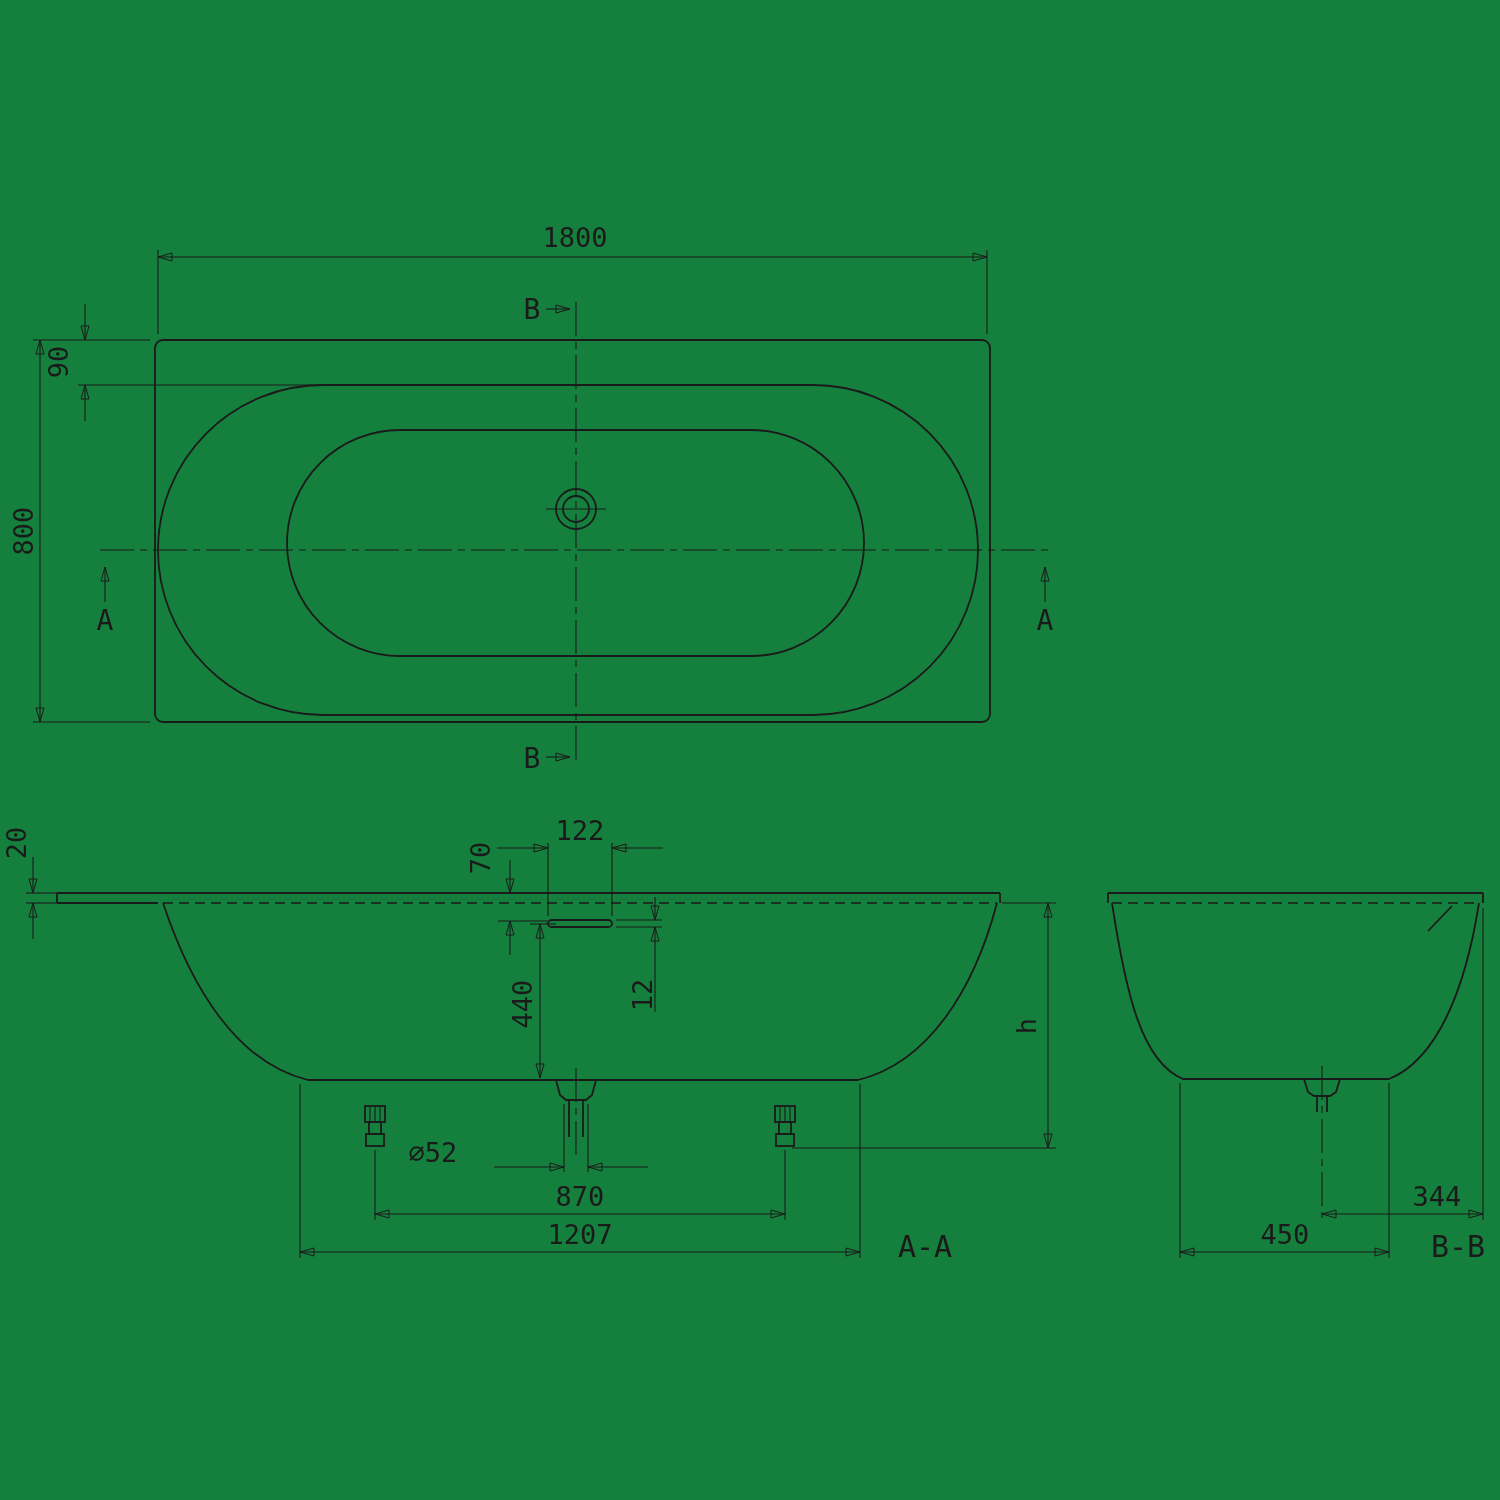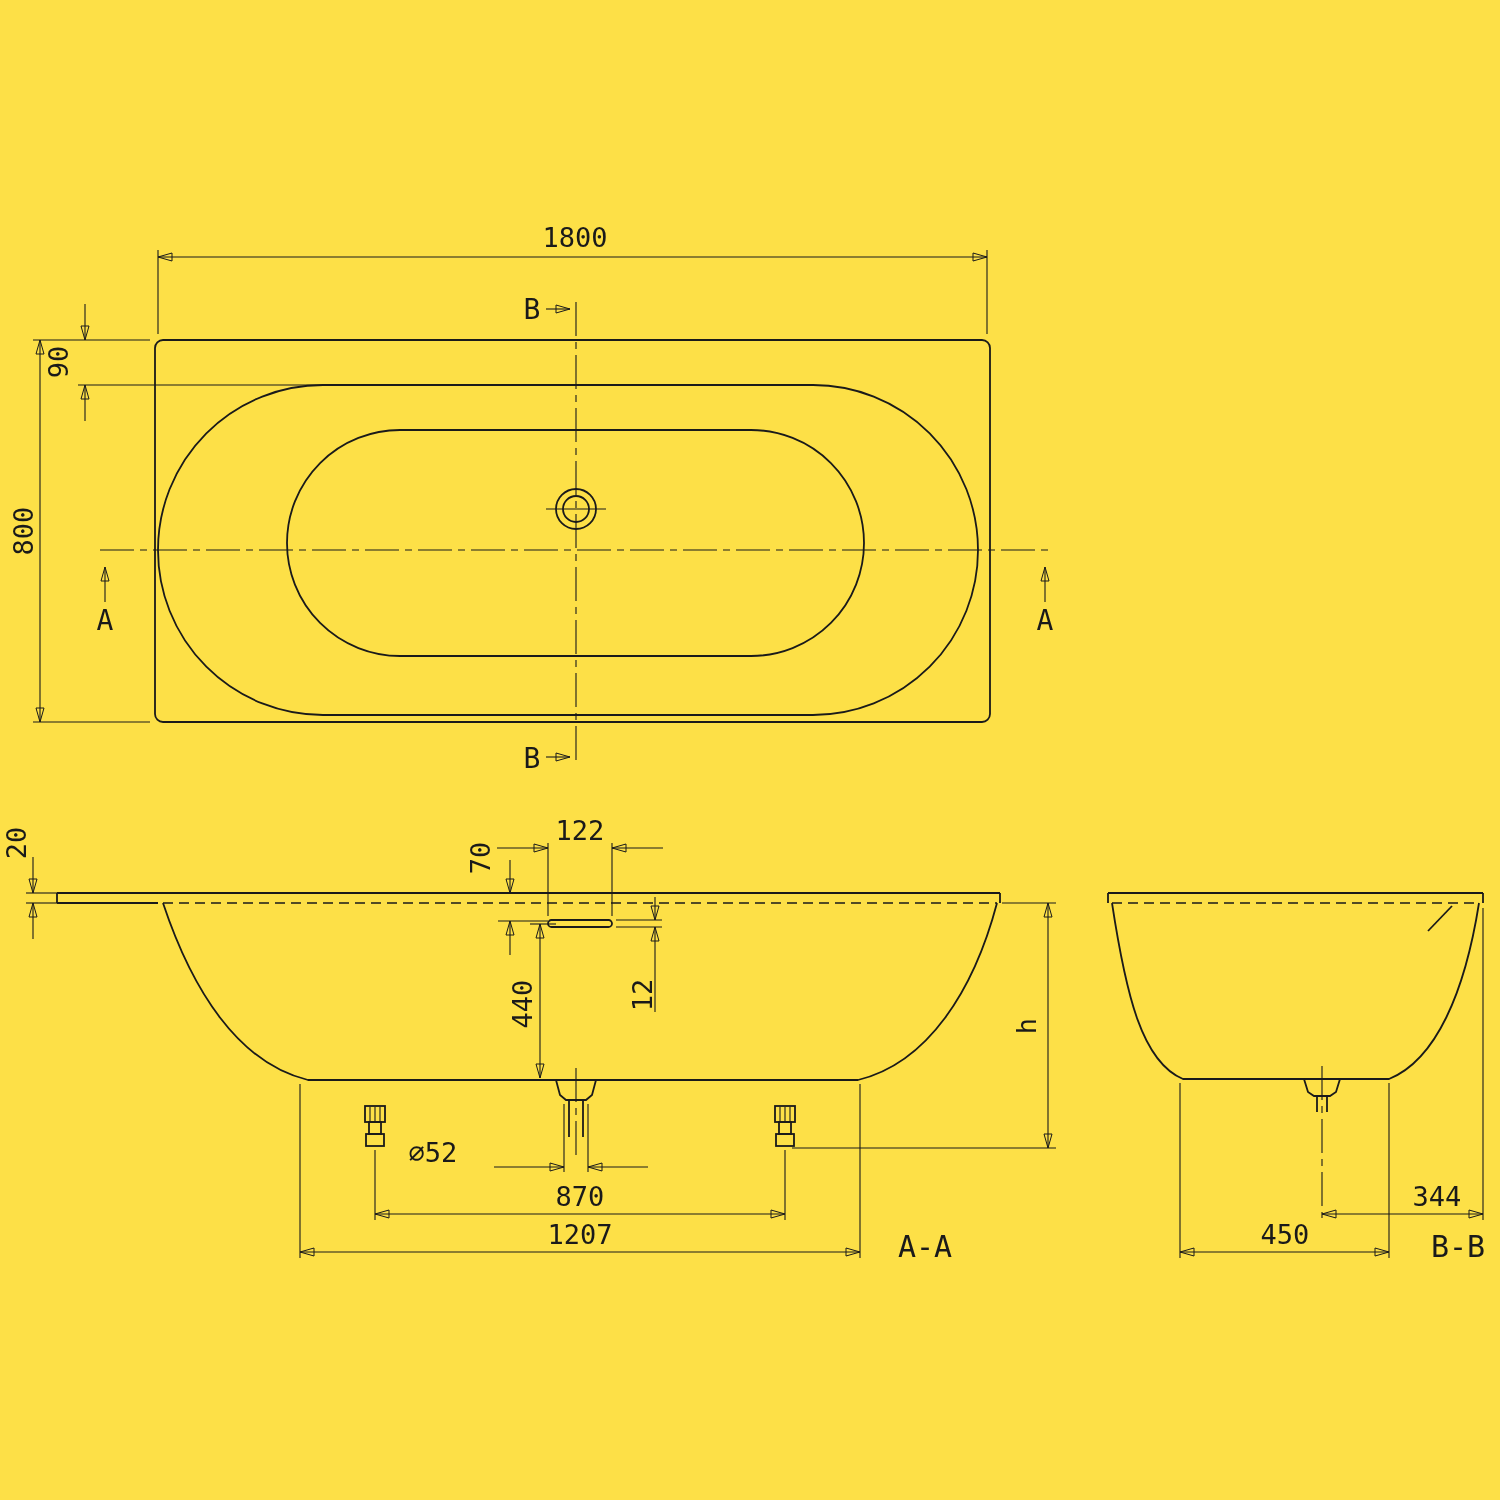--- a/index.html
+++ b/index.html
@@ -1,16 +1,16 @@
 <!DOCTYPE html>
 <html><head>
 <meta charset="utf-8">
 <style>
   html,body{margin:0;padding:0;background:#ffffff;}
-  .page{width:1500px;height:1500px;background:#fde047;position:relative;}
+  .page{width:1500px;height:1500px;background:#15803d;position:relative;}
   svg{display:block;}
   svg line, svg path, svg rect, svg circle, svg polyline{stroke:#1a1a1a;fill:none;stroke-linecap:butt;}
   .obj{stroke-width:1.8;}
   .thin{stroke-width:1.1;}
   .dash{stroke-width:1.4;stroke-dasharray:10 6;}
   .cl{stroke-width:1.1;stroke-dasharray:34 6 7 6;}
   .hatch{stroke-width:1.1;}
   text{font-family:"DejaVu Sans Mono","Liberation Mono",monospace;fill:#1a1a1a;stroke:none;}
   .dim-text{font-size:27px;}
   .section-text{font-size:30px;}

